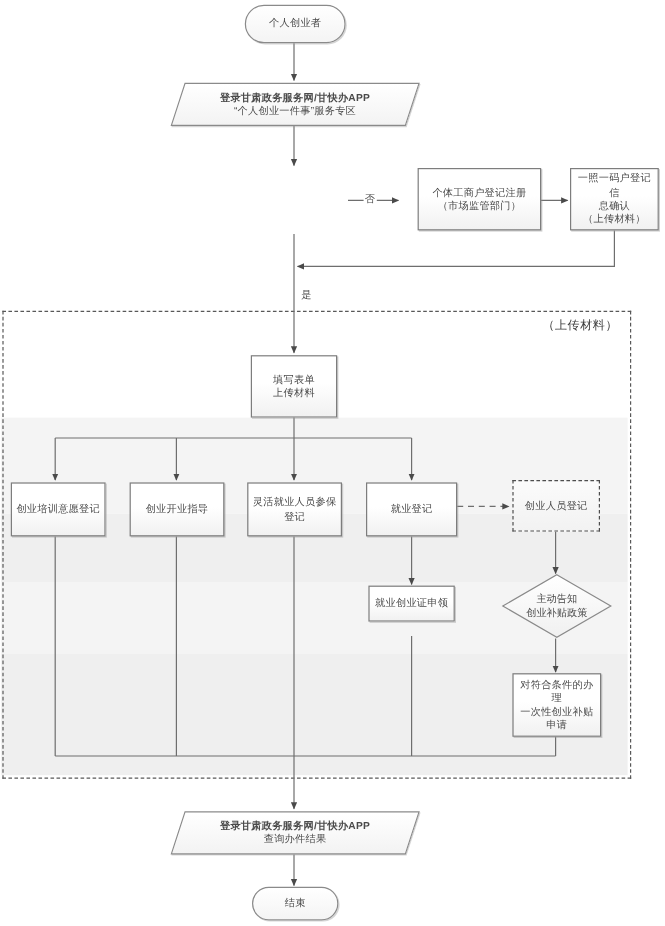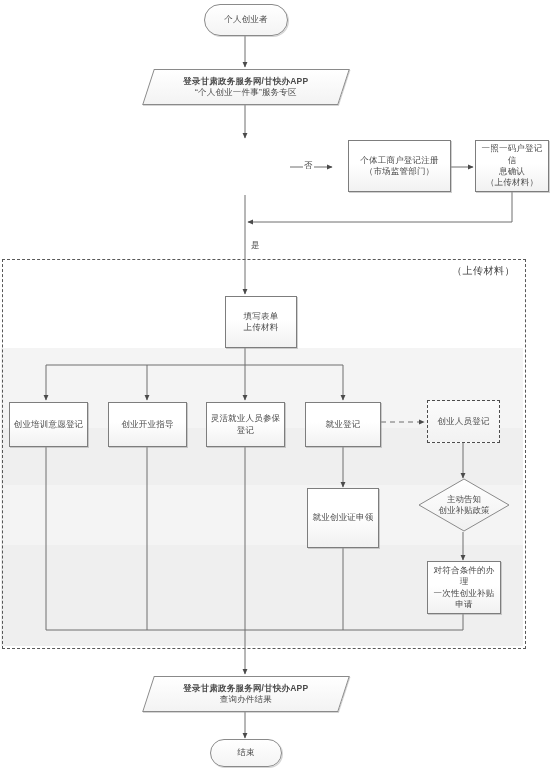--- a/index.html
+++ b/index.html
@@ -188,21 +188,21 @@
   </div>
 
   <div class="node rect" style="left:475px; top:140px; width:74px; height:52px;">
     <span class="txt">
       <span>一照一码户登记信</span><br>
       <span>息确认</span><br>
       <span>（上传材料）</span>
     </span>
   </div>
 
-  <div class="node rect" style="left:209px; top:296px; width:72px; height:52px;margin-left:16px;">
+  <div class="node rect" style="left:209px; top:296px; width:72px; height:52px;">
     <span class="txt">
       <span>填写表单</span><br>
       <span>上传材料</span>
     </span>
   </div>
 
   <div class="node rect" style="left:108px; top:402px; width:79px; height:45px;">
     <span class="txt">创业开业指导</span>
   </div>
 
@@ -218,21 +218,21 @@
   </div>
 
   <div class="node rect-dashed" style="left:427px; top:400px; width:73px; height:43px;">
     <span class="txt">创业人员登记</span>
   </div>
 
   <div class="node rect" style="left:305px; top:402px; width:76px; height:45px;">
     <span class="txt">就业登记</span>
   </div>
 
-  <div class="node rect" style="left:307px; top:488px; width:72px; height:60px;">
+  <div class="node rect" style="left:307px; top:488px; width:72px; height:30px;">
     <span class="txt">就业创业证申领</span>
   </div>
 
   <div class="diamond-wrap" style="left:418px; top:478px; width:92px; height:54px;">
     <svg class="diamond-shape" viewBox="0 0 92 54" preserveAspectRatio="none">
       <defs>
         <linearGradient id="dg2" x1="0" y1="0" x2="0" y2="1">
           <stop offset="0%" stop-color="#ffffff"></stop>
             <stop offset="100%" stop-color="#f0f0f0"></stop>
         </linearGradient>

